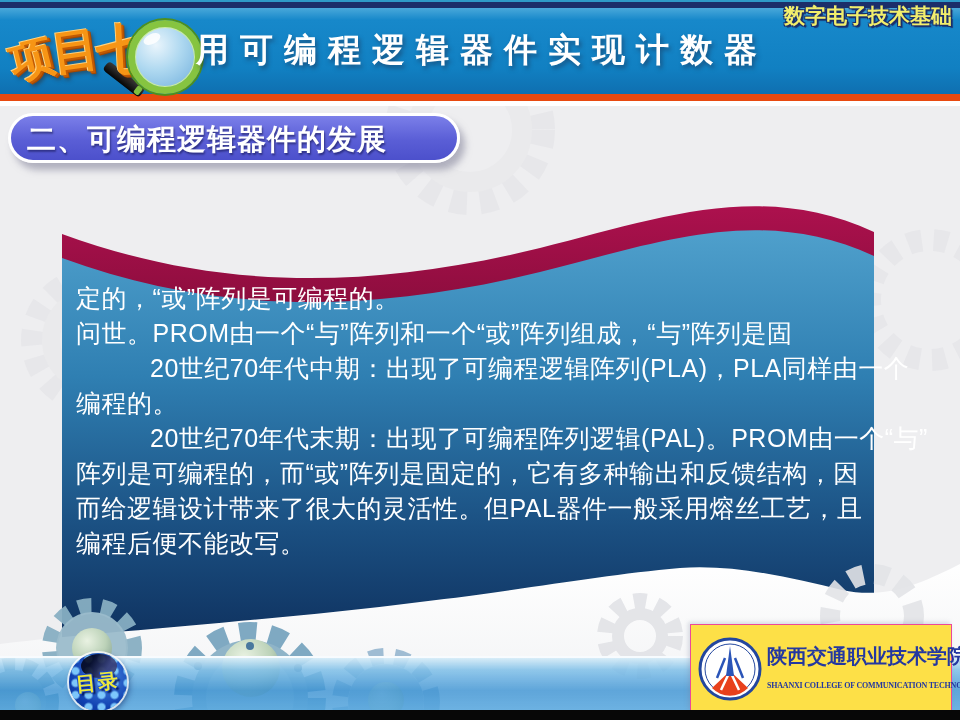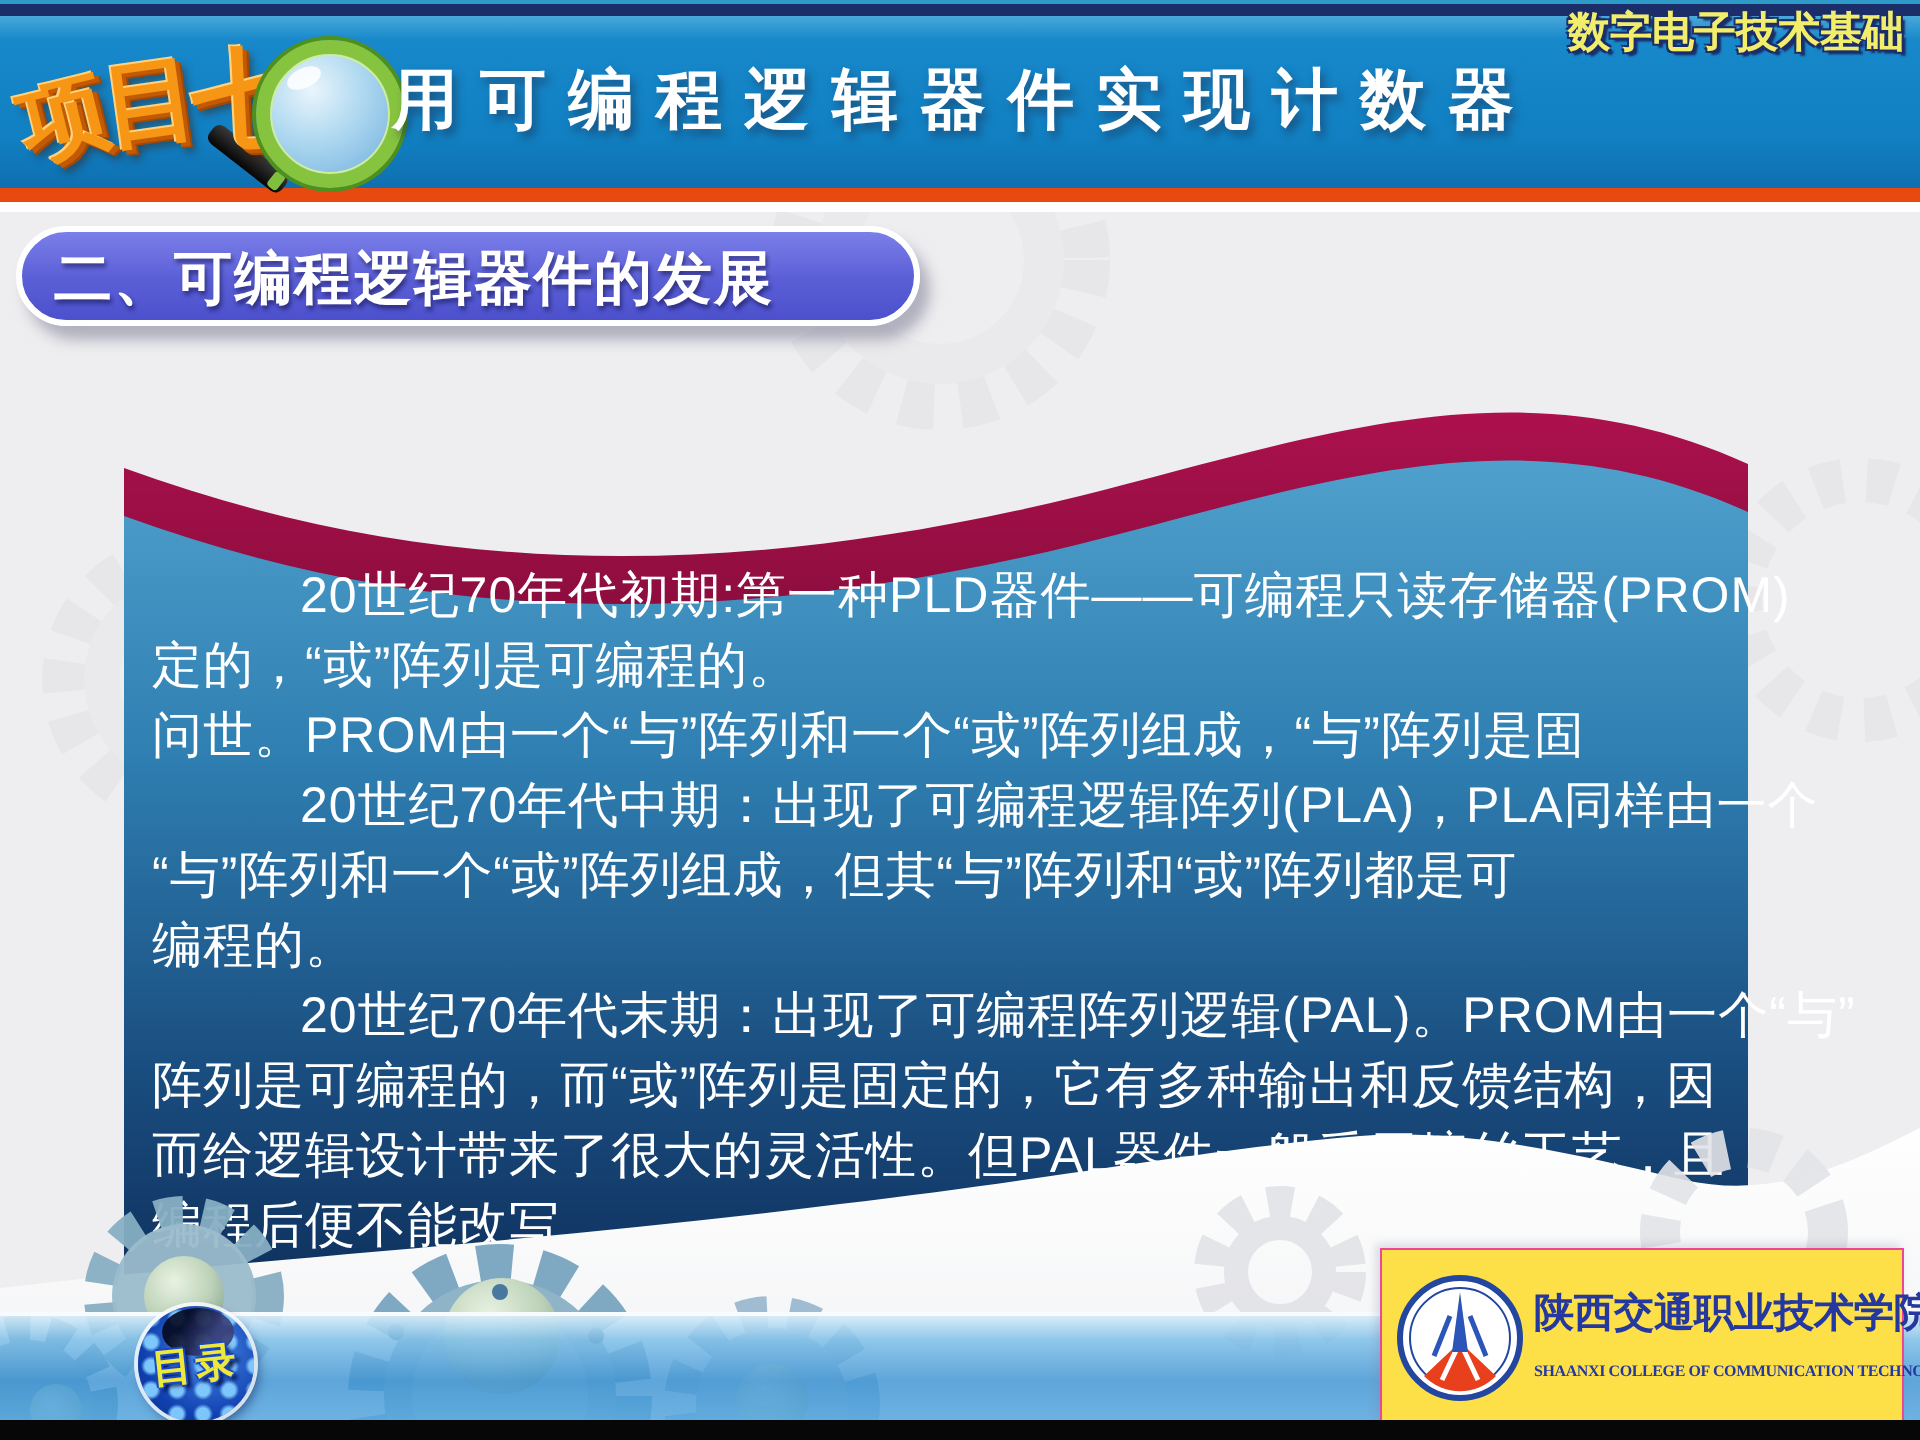--- a/index.html
+++ b/index.html
@@ -109,25 +109,23 @@
         <stop offset="0" stop-color="#B51252"></stop>
         <stop offset="1" stop-color="#8E0D3E"></stop>
       </linearGradient>
     </defs>
     <path d="M62,234 C210,288 360,292 540,248 C660,218 760,180 874,232
              L874,262 C760,210 660,248 540,278 C360,322 210,316 62,262 Z" fill="url(#ribbonGrad)"></path>
     <path d="M62,258 C210,312 360,316 540,272 C660,242 760,204 874,256 L874,650 L62,650 Z" fill="url(#bodyGrad)"></path>
   </svg>
 
   <div class="content">
-      <div class="cline ind">20世纪70年代初期:第一种PLD器件——可编程只读存储器(PROM)</div>
       <div class="cline">定的，“或”阵列是可编程的。</div>
       <div class="cline">问世。PROM由一个“与”阵列和一个“或”阵列组成，“与”阵列是固</div>
       <div class="cline ind">20世纪70年代中期：出现了可编程逻辑阵列(PLA)，PLA同样由一个</div>
-      <div class="cline">“与”阵列和一个“或”阵列组成，但其“与”阵列和“或”阵列都是可</div>
       <div class="cline">编程的。</div>
       <div class="cline ind">20世纪70年代末期：出现了可编程阵列逻辑(PAL)。PROM由一个“与”</div>
       <div class="cline">阵列是可编程的，而“或”阵列是固定的，它有多种输出和反馈结构，因</div>
       <div class="cline">而给逻辑设计带来了很大的灵活性。但PAL器件一般采用熔丝工艺，且</div>
       <div class="cline">编程后便不能改写。</div>
     </div>
 
   <svg class="wave-svg" width="960" height="720">
     <defs>
       <linearGradient id="waveGrad" x1="0" y1="560" x2="0" y2="720" gradientUnits="userSpaceOnUse">

